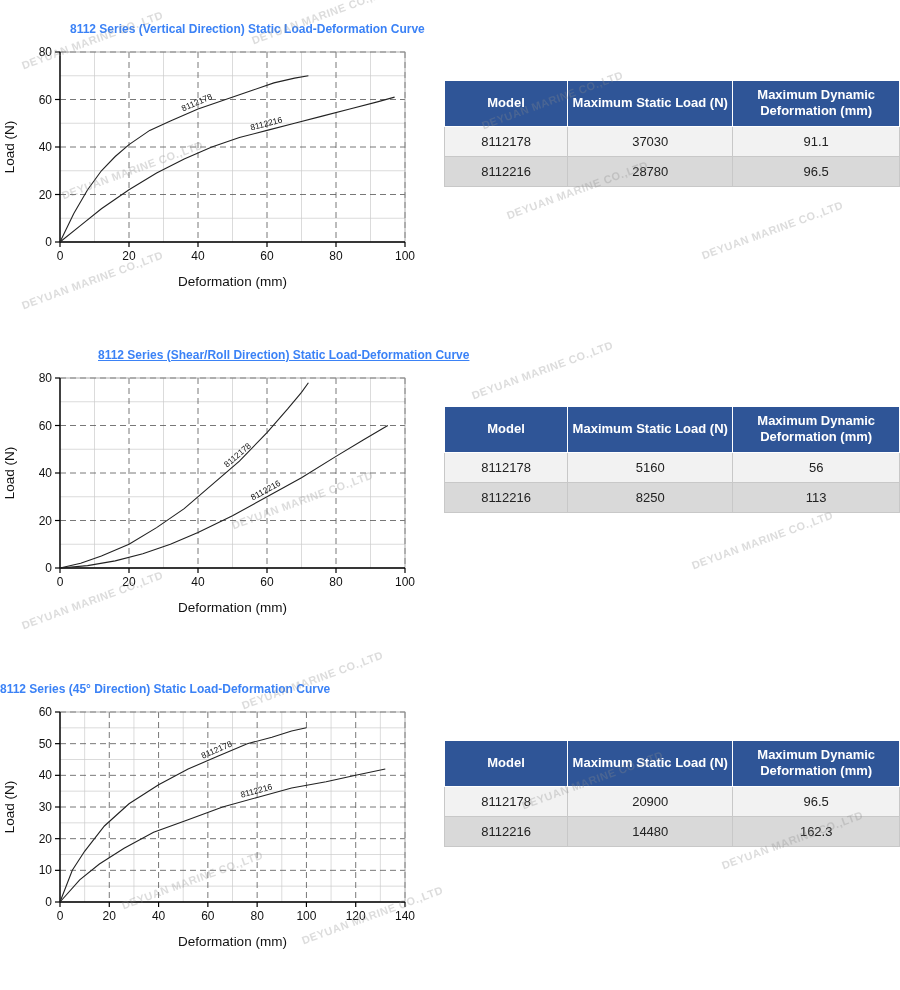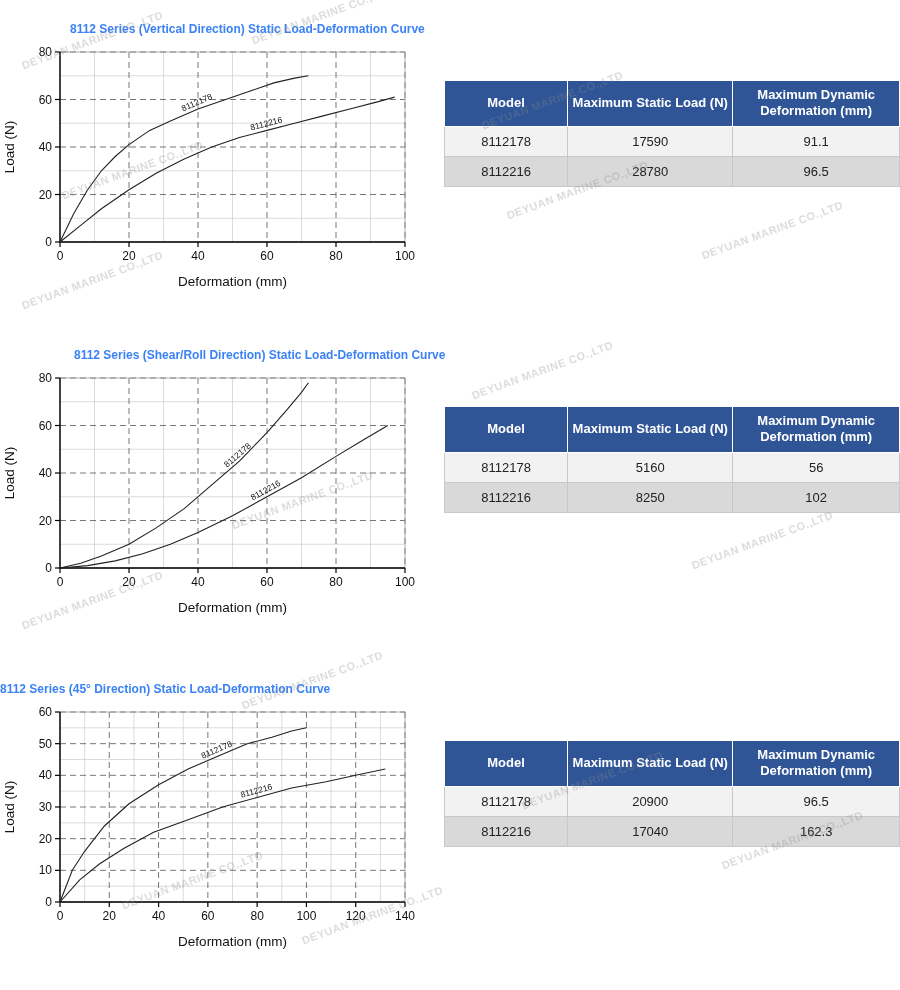--- a/index.html
+++ b/index.html
@@ -104,35 +104,35 @@
             <thead>
               <tr>
                 <th style="width:120px;">Model</th>
                 <th style="width:165px;">Maximum Static Load (N)</th>
                 <th style="width:165px;">Maximum Dynamic Deformation (mm)</th>
               </tr>
             </thead>
             <tbody>
               <tr class="odd">
                 <td>8112178</td>
-                <td>17590</td>
+                <td>37030</td>
                 <td>91.1</td>
               </tr>
               <tr class="even">
                 <td>8112216</td>
                 <td>28780</td>
                 <td>96.5</td>
               </tr>
             </tbody>
           </table>
         </div>
       </div>
     </div>
     <div class="section" style="position:absolute;left:0;top:348px;width:900px;">
-      <div class="sec-title" style="margin-left:74px;">8112 Series (Shear/Roll Direction) Static Load-Deformation Curve</div>
+      <div class="sec-title" style="margin-left:98px;text-decoration:underline;">8112 Series (Shear/Roll Direction) Static Load-Deformation Curve</div>
       <div class="row">
         <div class="chart-wrap" style="margin-left:0px;">
           <svg width="430" height="250">
             <rect x="60" y="12" width="345" height="190" fill="#ffffff" stroke="none"></rect>
             <line x1="94.5" y1="12" x2="94.5" y2="202" stroke="#cccccc" stroke-width="0.7"></line>
             <line x1="163.5" y1="12" x2="163.5" y2="202" stroke="#cccccc" stroke-width="0.7"></line>
             <line x1="232.5" y1="12" x2="232.5" y2="202" stroke="#cccccc" stroke-width="0.7"></line>
             <line x1="301.5" y1="12" x2="301.5" y2="202" stroke="#cccccc" stroke-width="0.7"></line>
             <line x1="370.5" y1="12" x2="370.5" y2="202" stroke="#cccccc" stroke-width="0.7"></line>
             <line x1="60" y1="178.25" x2="405" y2="178.25" stroke="#cccccc" stroke-width="0.7"></line>
@@ -192,21 +192,21 @@
             </thead>
             <tbody>
               <tr class="odd">
                 <td>8112178</td>
                 <td>5160</td>
                 <td>56</td>
               </tr>
               <tr class="even">
                 <td>8112216</td>
                 <td>8250</td>
-                <td>102</td>
+                <td>113</td>
               </tr>
             </tbody>
           </table>
         </div>
       </div>
     </div>
     <div class="section" style="position:absolute;left:0;top:682px;width:900px;">
       <div class="sec-title" style="">8112 Series (45° Direction) Static Load-Deformation Curve</div>
       <div class="row">
         <div class="chart-wrap" style="margin-left:0px;">
@@ -289,21 +289,21 @@
               </tr>
             </thead>
             <tbody>
               <tr class="odd">
                 <td>8112178</td>
                 <td>20900</td>
                 <td>96.5</td>
               </tr>
               <tr class="even">
                 <td>8112216</td>
-                <td>17040</td>
+                <td>14480</td>
                 <td>162.3</td>
               </tr>
             </tbody>
           </table>
         </div>
       </div>
     </div>
   </div>
 
 <div class="wm" style="left:20px;top:60px;">DEYUAN MARINE CO.,LTD</div>

